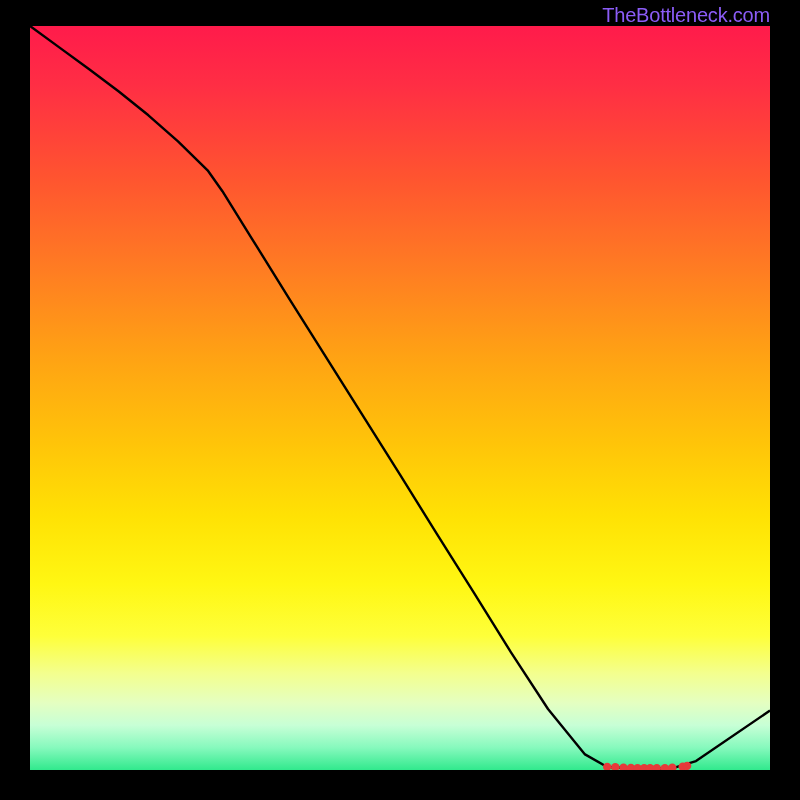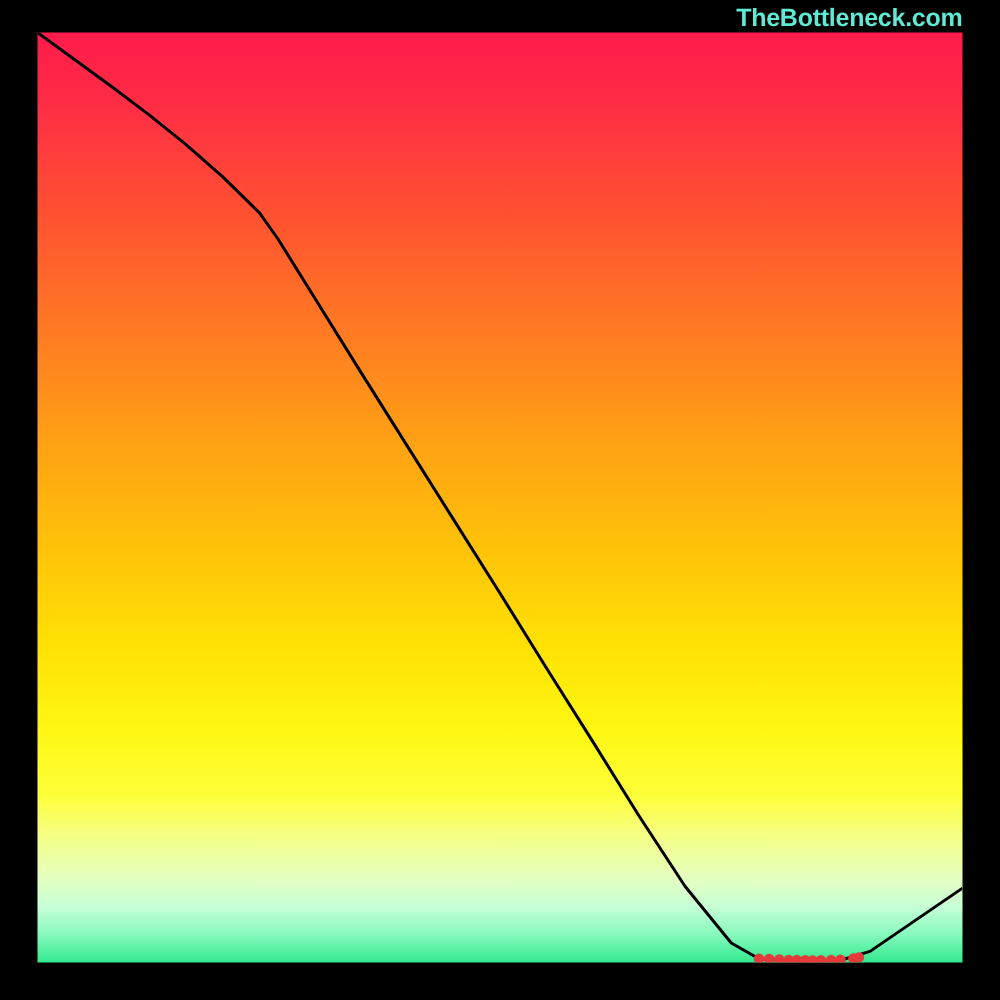--- a/index.html
+++ b/index.html
@@ -33,24 +33,24 @@
     #c7ffd6 94%,
     #86f9bd 97%,
     #31e98d 100%
   );
 }
 
 .watermark {
   position: absolute;
   top: 4px;
   right: 30px;
-  color: #5eead4;
+  color: #8b5cf6;
   font-family: Arial, Helvetica, sans-serif;
   font-size: 20px;
-  font-weight: 700;
+  font-weight: 400;
   letter-spacing: -0.2px;
 }
 
 .overlay {
   position: absolute;
   top: 26px;
   left: 30px;
   width: 740px;
   height: 744px;
 }

